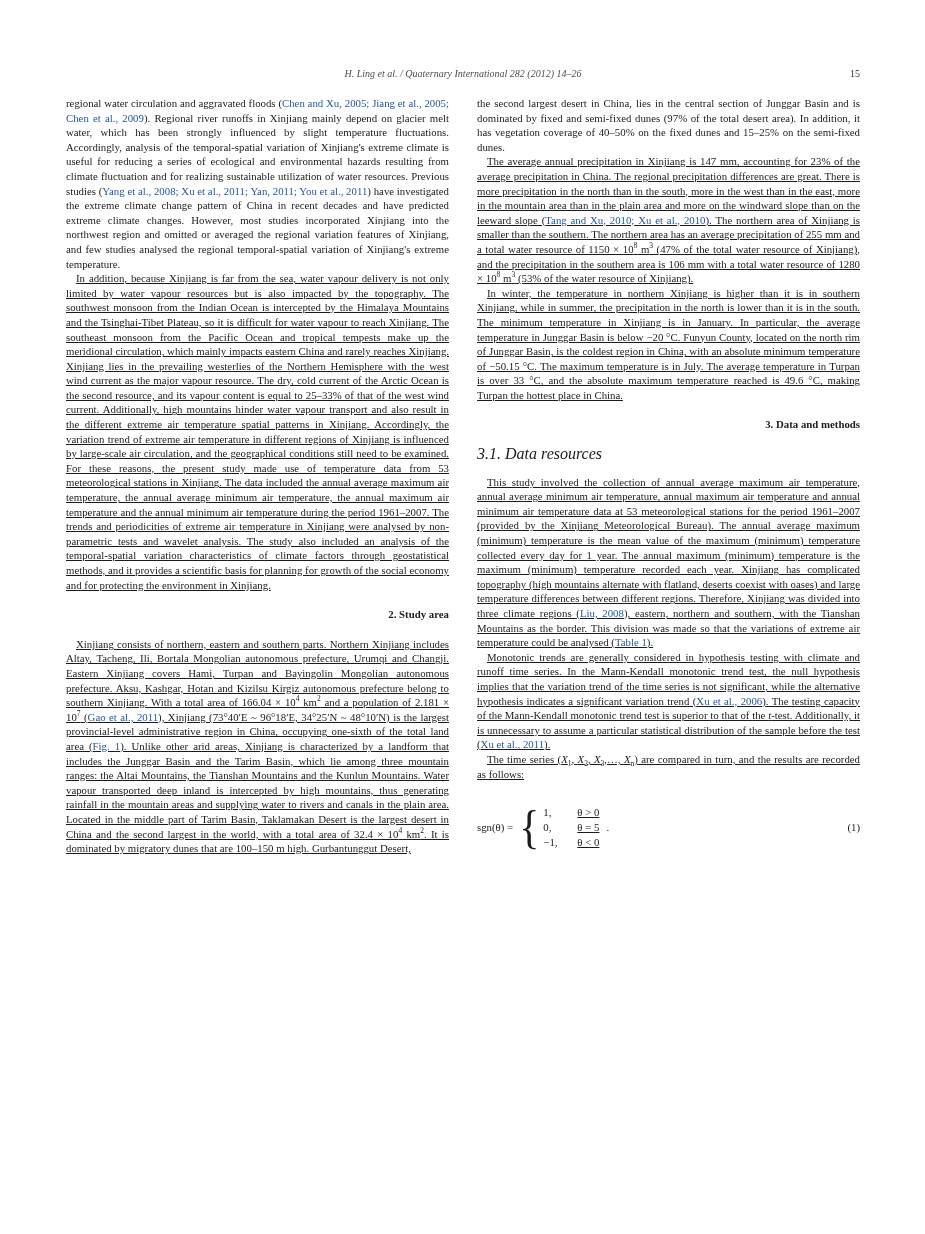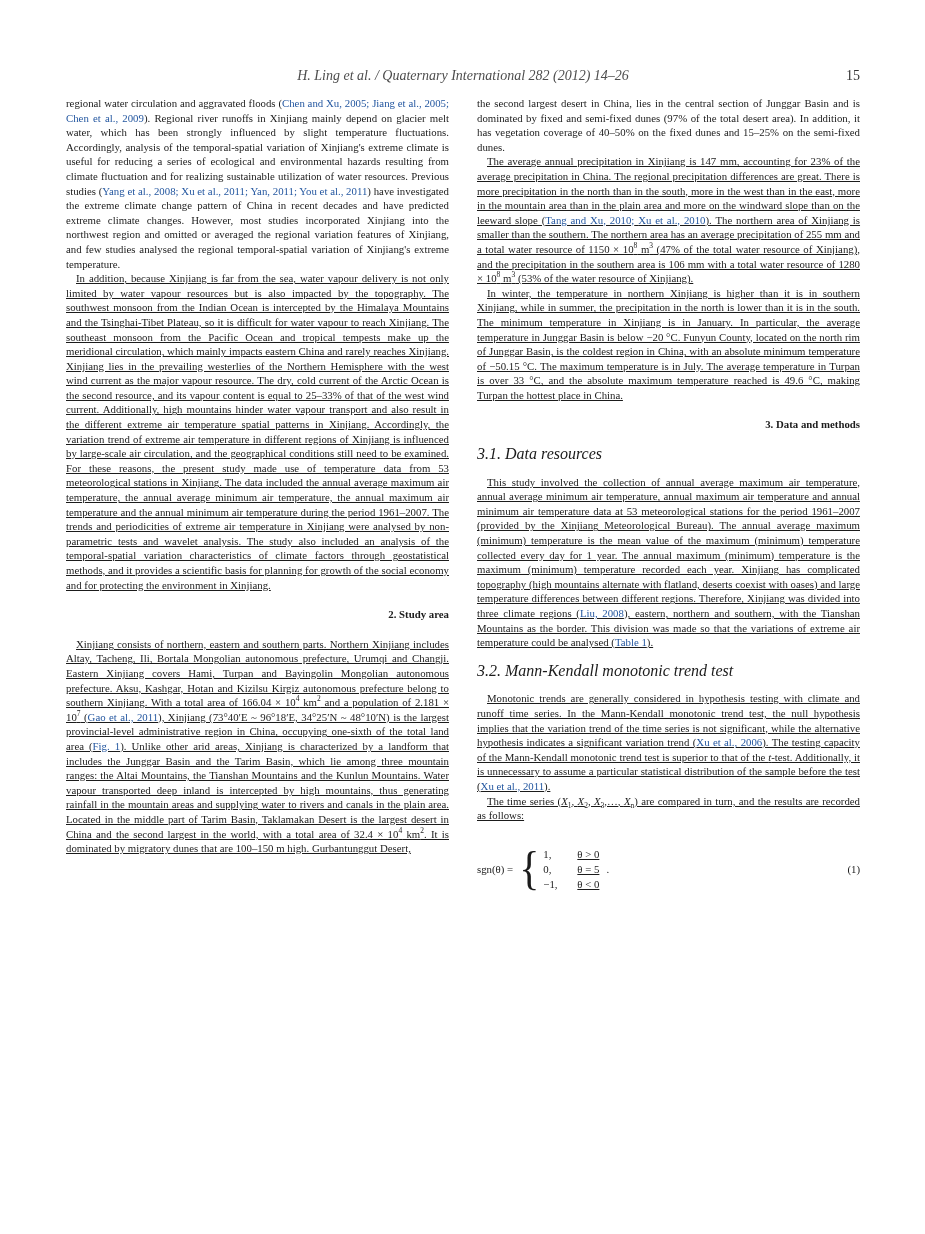--- a/index.html
+++ b/index.html
@@ -8,21 +8,21 @@
     box-sizing: border-box;
     width: 925px; height: 1234px;
     padding: 68px 65px 0 66px;
     font-family: "Liberation Serif", serif;
     color: #1b1b1b;
     background: #ffffff;
   }
   .running-head {
     position: relative;
     text-align: center;
-    font-size: 14px;
+    font-size: 10px;
     font-style: italic;
     color: #4d4d4d;
     height: 12px;
     margin-bottom: 16px;
   }
   .head-page {
     position: absolute;
     right: 0; top: 0;
     font-style: normal;
     color: #333333;
@@ -91,21 +91,20 @@
         <h2 class="sec-heading">2. Study area</h2>
         <p class="para indent"><span class="run">Xinjiang consists of northern, eastern and southern parts. Northern Xinjiang includes Altay, Tacheng, Ili, Bortala Mongolian autonomous prefecture, Urumqi and Changji. Eastern Xinjiang covers Hami, Turpan and Bayingolin Mongolian autonomous prefecture. Aksu, Kashgar, Hotan and Kizilsu Kirgiz autonomous prefecture belong to southern Xinjiang. With a total area of 166.04 × 10</span><sup class="sup-text">4</sup><span class="run"> km</span><sup class="sup-text">2</sup><span class="run"> and a population of 2.181 × 10</span><sup class="sup-text">7</sup><span class="run"> (</span><span class="cite-link">Gao et al., 2011</span><span class="run">), Xinjiang (73°40′E ~ 96°18′E, 34°25′N ~ 48°10′N) is the largest provincial-level administrative region in China, occupying one-sixth of the total land area (</span><span class="cite-link">Fig. 1</span><span class="run">). Unlike other arid areas, Xinjiang is characterized by a landform that includes the Junggar Basin and the Tarim Basin, which lie among three mountain ranges: the Altai Mountains, the Tianshan Mountains and the Kunlun Mountains. Water vapour transported deep inland is intercepted by high mountains, thus generating rainfall in the mountain areas and supplying water to rivers and canals in the plain area. Located in the middle part of Tarim Basin, Taklamakan Desert is the largest desert in China and the second largest in the world, with a total area of 32.4 × 10</span><sup class="sup-text">4</sup><span class="run"> km</span><sup class="sup-text">2</sup><span class="run">. It is dominated by migratory dunes that are 100–150 m high. Gurbantunggut Desert,</span></p>
       </div>
     <div class="col">
         <p class="para"><span class="run">the second largest desert in China, lies in the central section of Junggar Basin and is dominated by fixed and semi-fixed dunes (97% of the total desert area). In addition, it has vegetation coverage of 40–50% on the fixed dunes and 15–25% on the semi-fixed dunes.</span></p>
         <p class="para indent"><span class="run">The average annual precipitation in Xinjiang is 147 mm, accounting for 23% of the average precipitation in China. The regional precipitation differences are great. There is more precipitation in the north than in the south, more in the west than in the east, more in the mountain area than in the plain area and more on the windward slope than on the leeward slope (</span><span class="cite-link">Tang and Xu, 2010;</span><span class="run"> </span><span class="cite-link">Xu et al., 2010</span><span class="run">). The northern area of Xinjiang is smaller than the southern. The northern area has an average precipitation of 255 mm and a total water resource of 1150 × 10</span><sup class="sup-text">8</sup><span class="run"> m</span><sup class="sup-text">3</sup><span class="run"> (47% of the total water resource of Xinjiang), and the precipitation in the southern area is 106 mm with a total water resource of 1280 × 10</span><sup class="sup-text">8</sup><span class="run"> m</span><sup class="sup-text">3</sup><span class="run"> (53% of the water resource of Xinjiang).</span></p>
         <p class="para indent"><span class="run">In winter, the temperature in northern Xinjiang is higher than it is in southern Xinjiang, while in summer, the precipitation in the north is lower than it is in the south. The minimum temperature in Xinjiang is in January. In particular, the average temperature in Junggar Basin is below −20 °C. Funyun County, located on the north rim of Junggar Basin, is the coldest region in China, with an absolute minimum temperature of −50.15 °C. The maximum temperature is in July. The average temperature in Turpan is over 33 °C, and the absolute maximum temperature reached is 49.6 °C, making Turpan the hottest place in China.</span></p>
         <h2 class="sec-heading">3. Data and methods</h2>
         <h3 class="sub-heading">3.1. Data resources</h3>
         <p class="para indent"><span class="run">This study involved the collection of annual average maximum air temperature, annual average minimum air temperature, annual maximum air temperature and annual minimum air temperature data at 53 meteorological stations for the period 1961–2007 (provided by the Xinjiang Meteorological Bureau). The annual average maximum (minimum) temperature is the mean value of the maximum (minimum) temperature collected every day for 1 year. The annual maximum (minimum) temperature is the maximum (minimum) temperature recorded each year. Xinjiang has complicated topography (high mountains alternate with flatland, deserts coexist with oases) and large temperature differences between different regions. Therefore, Xinjiang was divided into three climate regions (</span><span class="cite-link">Liu, 2008</span><span class="run">), eastern, northern and southern, with the Tianshan Mountains as the border. This division was made so that the variations of extreme air temperature could be analysed (</span><span class="cite-link">Table 1</span><span class="run">).</span></p>
-        <h3 class="sub-heading">3.2. Mann-Kendall monotonic trend test</h3>
         <p class="para indent"><span class="run">Monotonic trends are generally considered in hypothesis testing with climate and runoff time series. In the Mann-Kendall monotonic trend test, the null hypothesis implies that the variation trend of the time series is not significant, while the alternative hypothesis indicates a significant variation trend (</span><span class="cite-link">Xu et al., 2006</span><span class="run">). The testing capacity of the Mann-Kendall monotonic trend test is superior to that of the </span><span class="em-text">t</span><span class="run">-test. Additionally, it is unnecessary to assume a particular statistical distribution of the sample before the test (</span><span class="cite-link">Xu et al., 2011</span><span class="run">).</span></p>
         <p class="para indent"><span class="run">The time series (</span><span class="em-text">X</span><sub class="sub-text">1</sub><span class="run">, </span><span class="em-text">X</span><sub class="sub-text">2</sub><span class="run">, </span><span class="em-text">X</span><sub class="sub-text">3</sub><span class="run">,…, </span><span class="em-text">X</span><sub class="sub-text">n</sub><span class="run">) are compared in turn, and the results are recorded as follows:</span></p>
         <div class="equation">
           <span class="eq-left">
             <span class="eq-lhs">sgn(θ) =</span>
             <span class="eq-brace">{</span>
             <span class="eq-cases">
               <span class="eq-case">
                 <span class="eq-val">1,</span>
                 <span class="eq-cond">θ &gt; 0</span>

